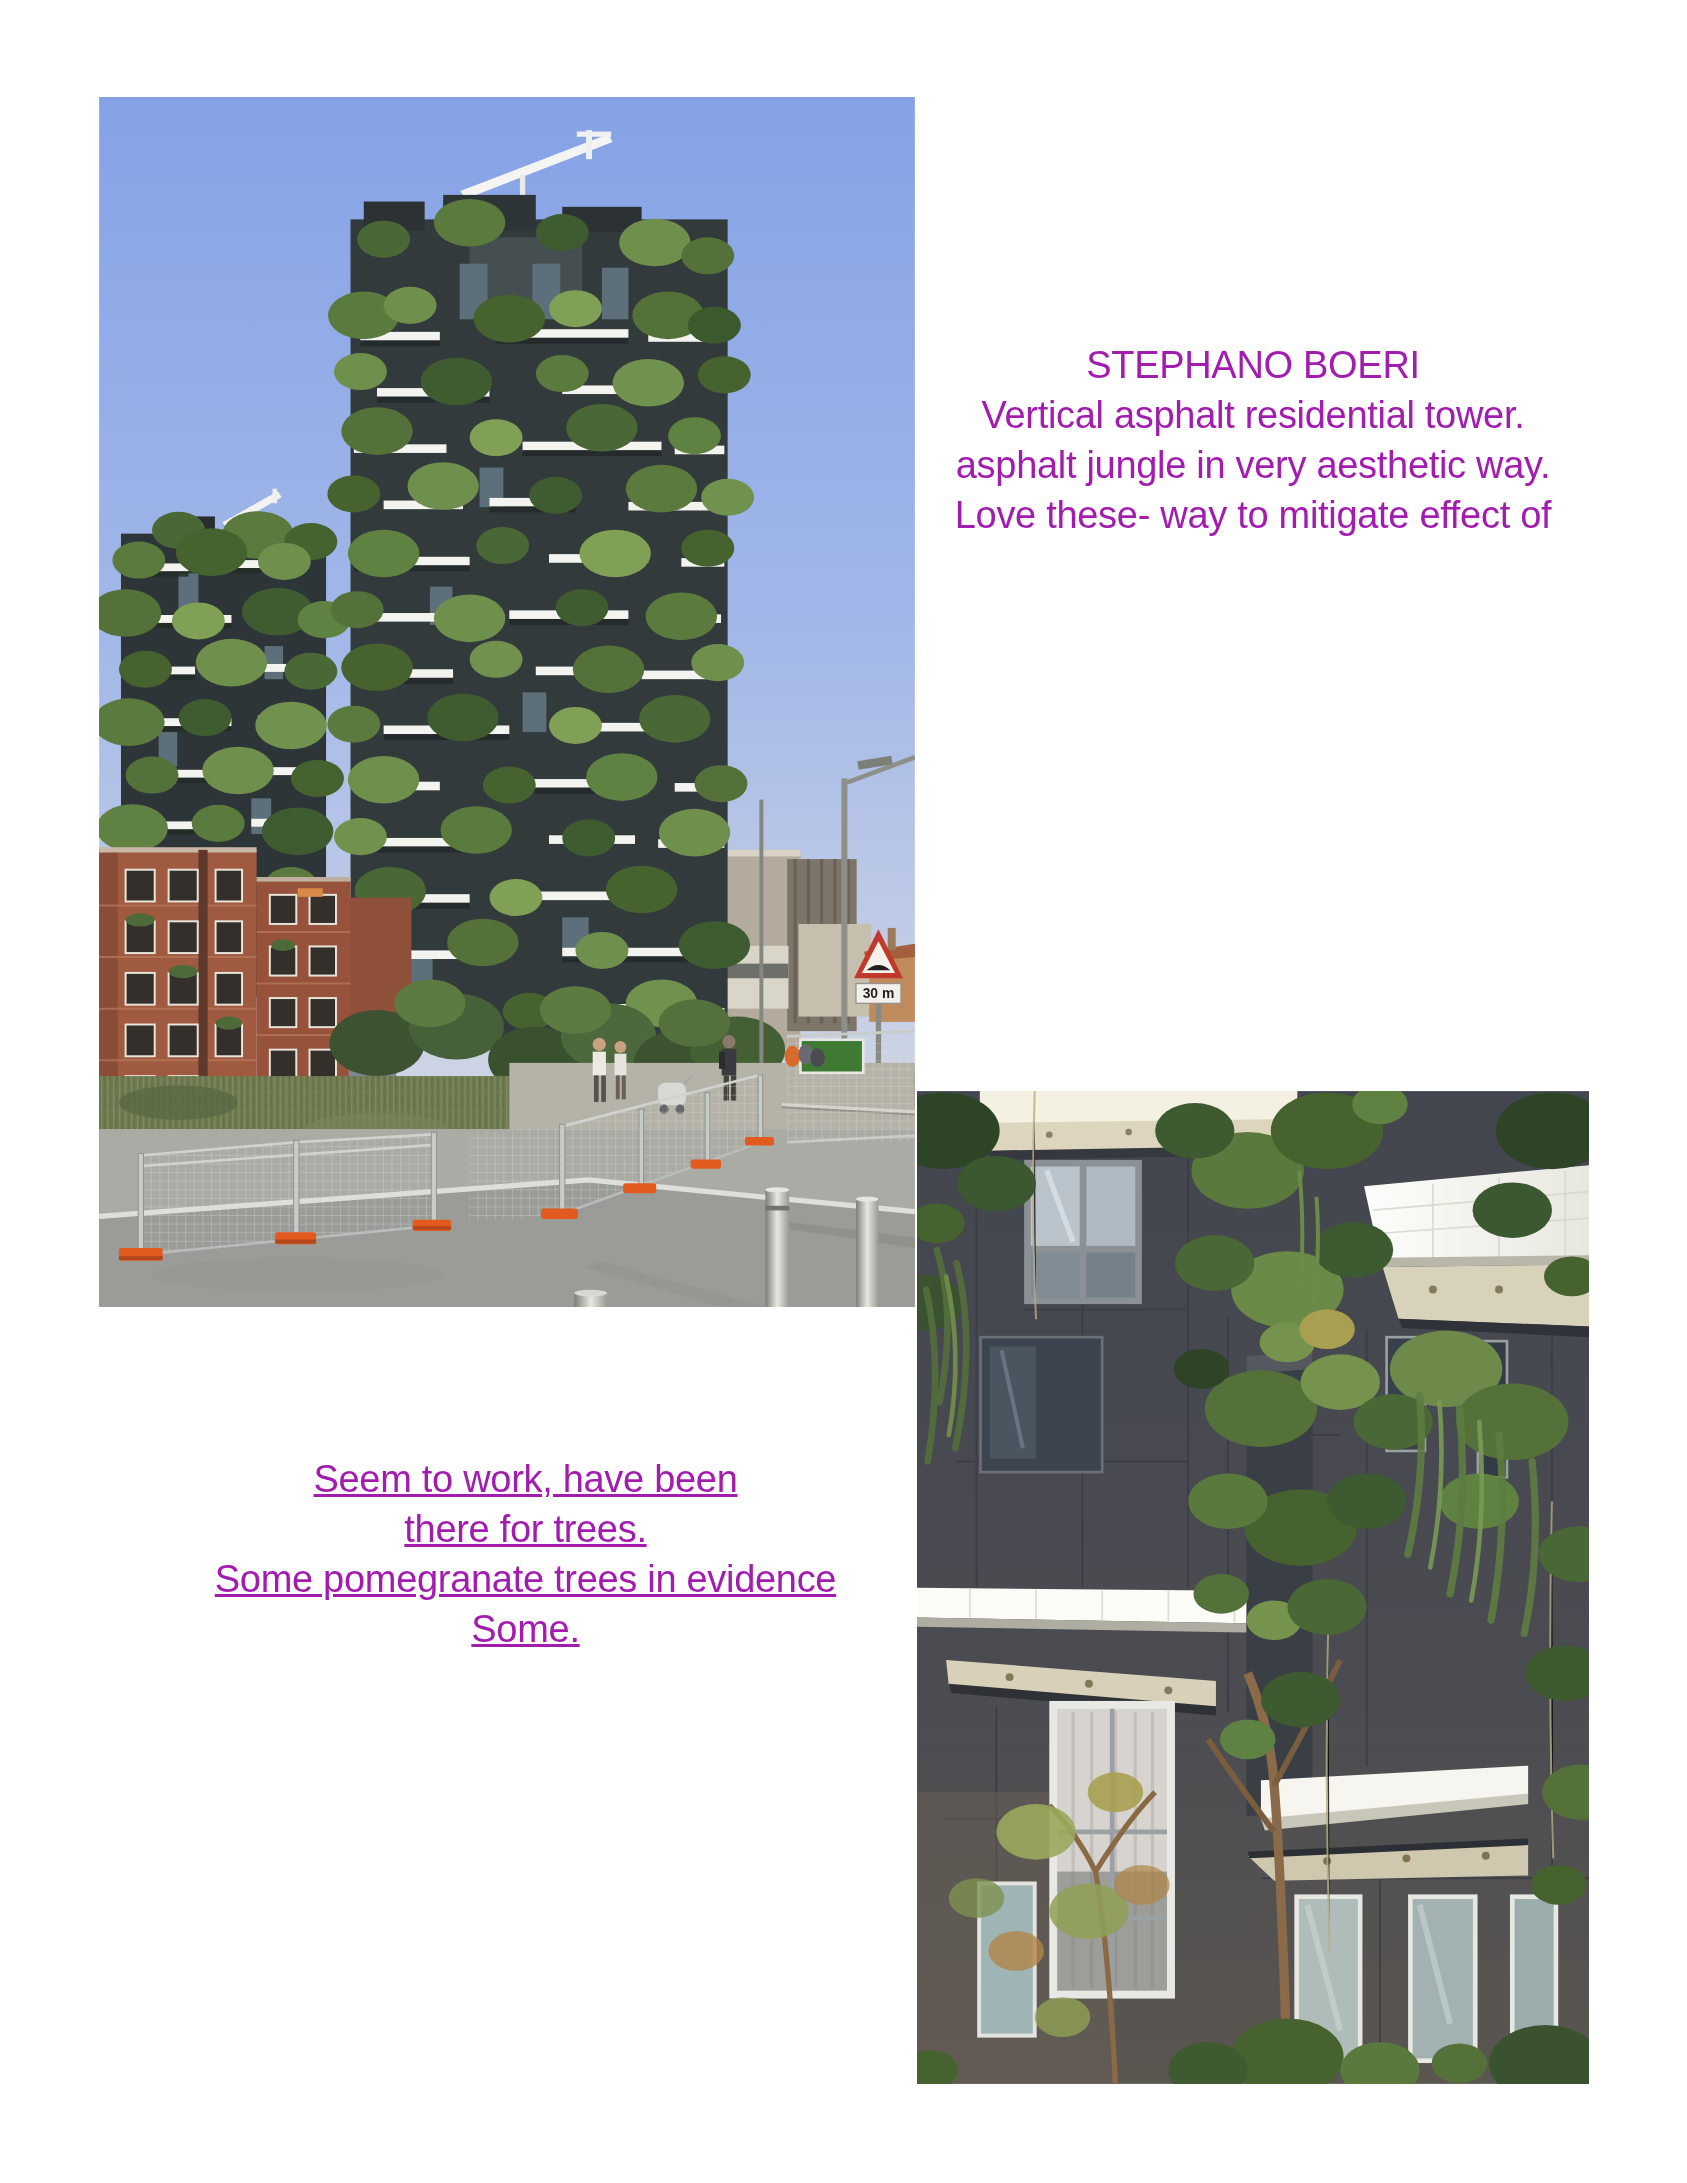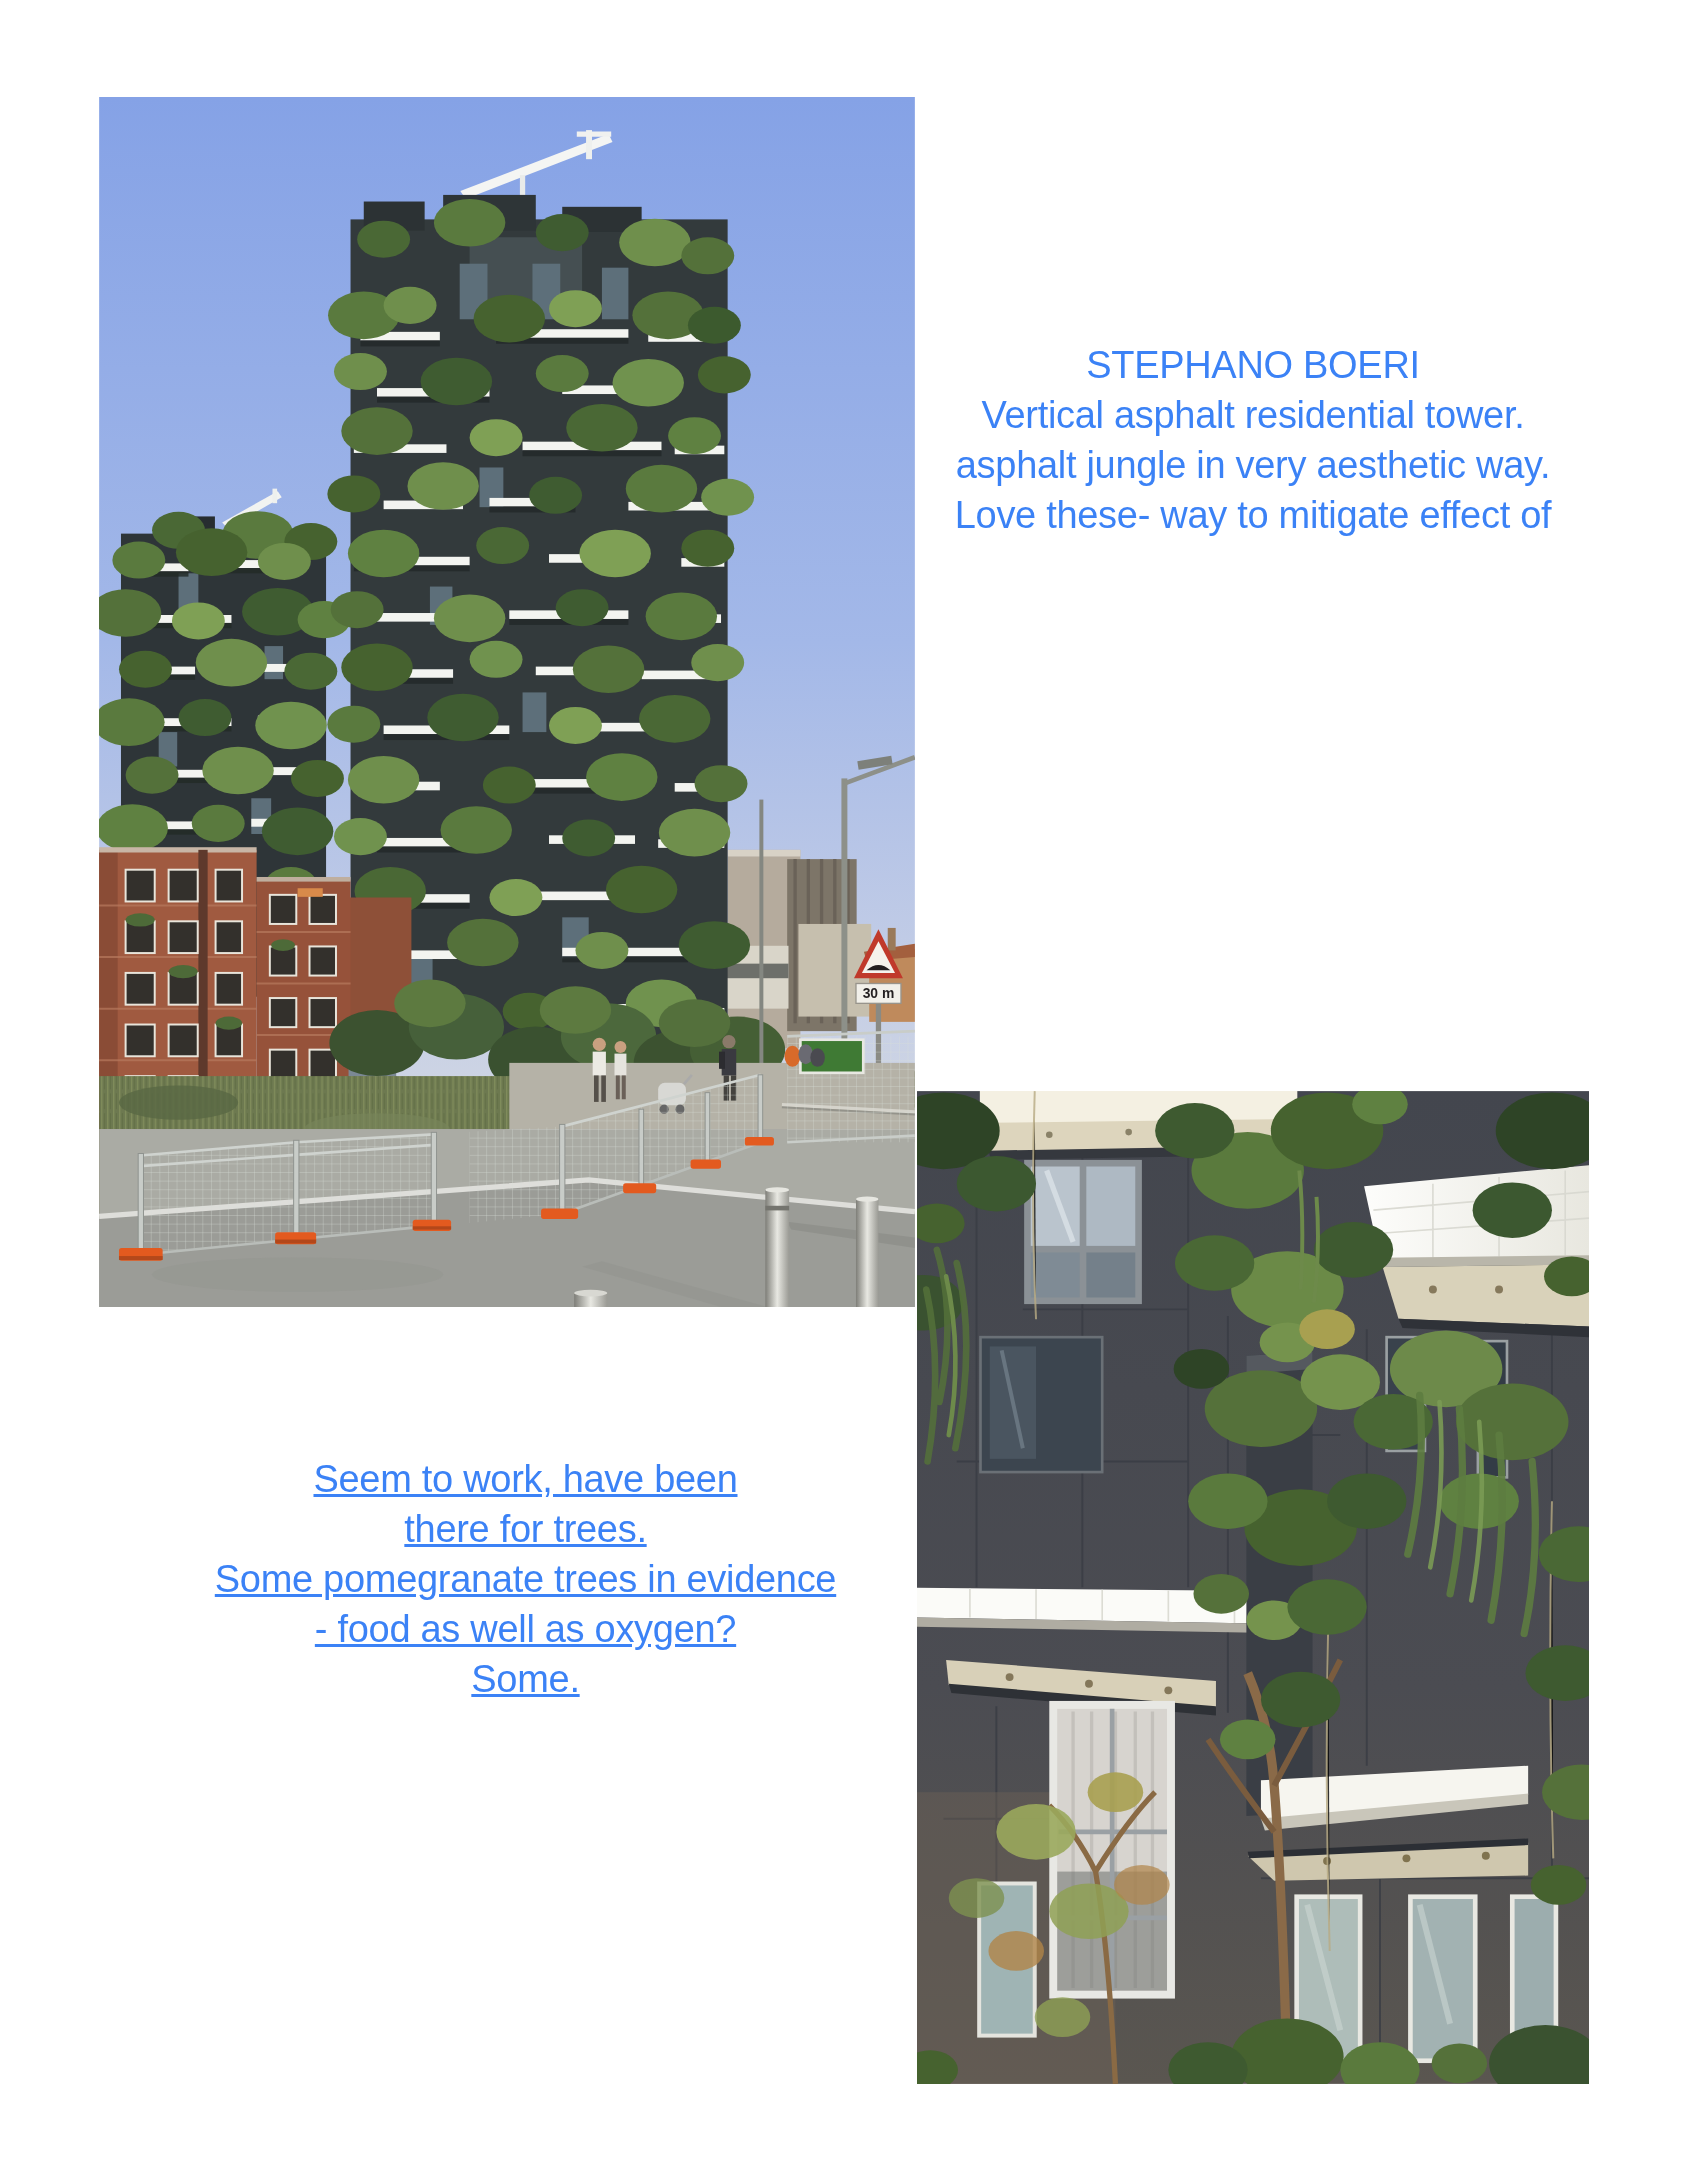--- a/index.html
+++ b/index.html
@@ -8,21 +8,21 @@
     width:1687px;
     height:2183px;
     background:#ffffff;
     overflow:hidden;
     font-family:"Liberation Sans", sans-serif;
   }
   .photo{position:absolute;display:block;}
   .caption{
     position:absolute;
     text-align:center;
-    color:#3b82f6;
+    color:#a21caf;
     font-size:38px;
     line-height:50px;
     letter-spacing:-0.3px;
     font-weight:400;
   }
   .caption .cap-line{white-space:nowrap;}
   svg{display:block;}
 </style>
 </head>
 <body>
@@ -646,18 +646,17 @@
     <div class="cap-line">STEPHANO BOERI</div>
     <div class="cap-line">Vertical asphalt residential tower.</div>
     <div class="cap-line">asphalt jungle in very aesthetic way.</div>
     <div class="cap-line">Love these- way to mitigate effect of</div>
   </div>
 
   <div class="caption" style="left:165px;top:1454px;width:721px;text-decoration:underline;">
     <div class="cap-line">Seem to work, have been</div>
     <div class="cap-line">there for trees.</div>
     <div class="cap-line">Some pomegranate trees in evidence</div>
-    <div class="cap-line">- food as well as oxygen?</div>
     <div class="cap-line">Some.</div>
   </div>
 
 </div>
 
 
 </body></html>

